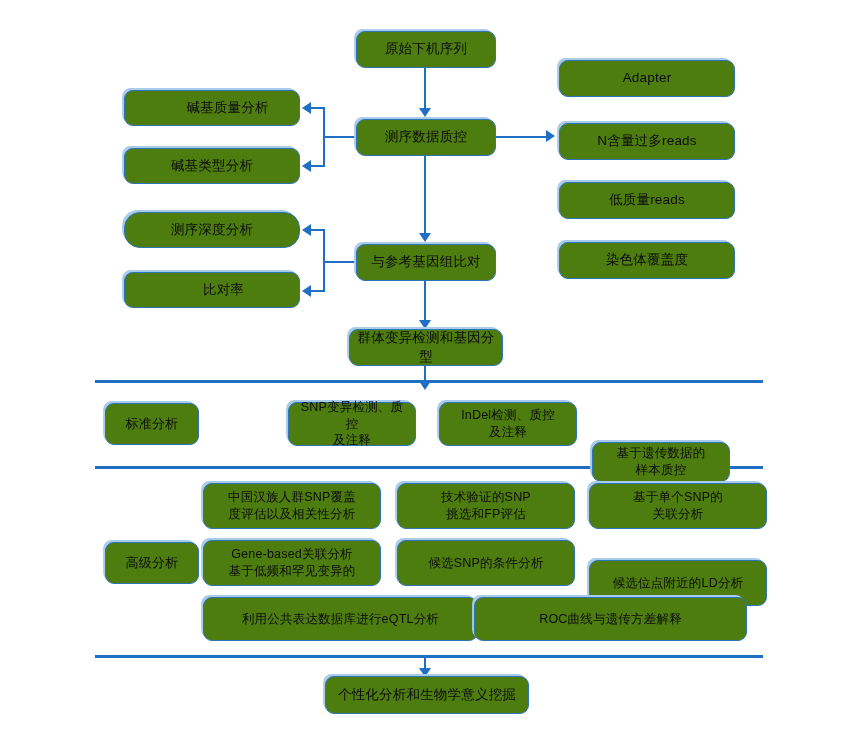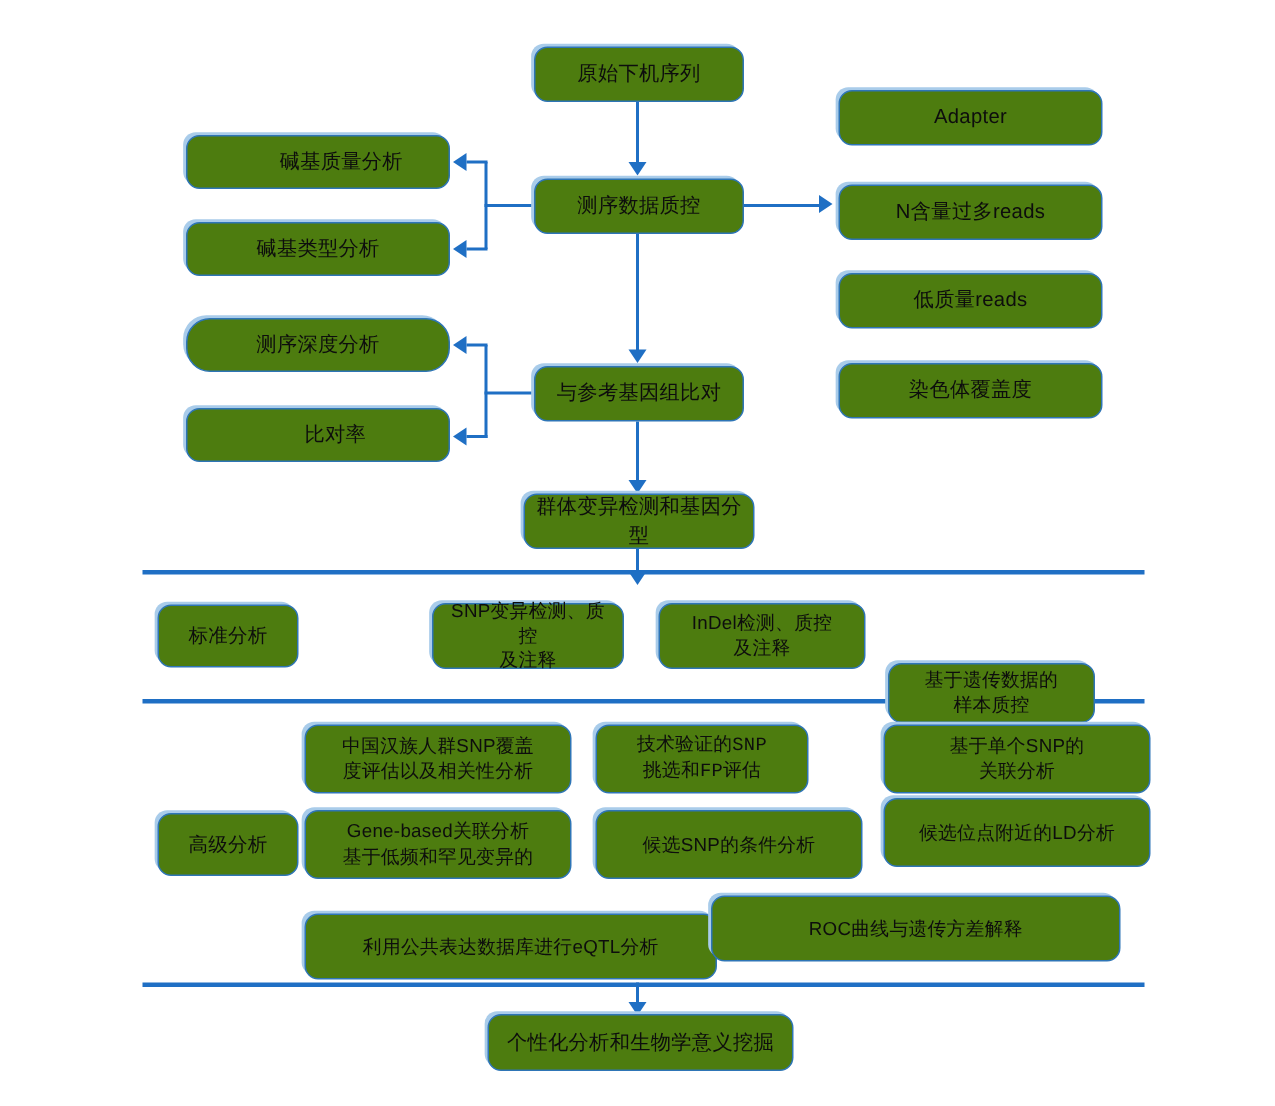--- a/index.html
+++ b/index.html
@@ -195,21 +195,21 @@
   <div class="node grouplabel" style="left:105px; top:542px; width:94px; height:42px;">
     <span class="txt">高级分析</span>
   </div>
 
   <div class="node small" style="left:203px; top:483px; width:178px; height:46px;">
     <span class="txt">
       <span class="line2">中国汉族人群SNP覆盖</span>
       <span class="line2">度评估以及相关性分析</span>
     </span>
   </div>
-  <div class="node small" style="left:397px; top:483px; width:142px; height:46px;font-family:Liberation Mono, monospace;">
+  <div class="node small" style="left:397px; top:483px; width:178px; height:46px;">
     <span class="txt">
       <span class="line2">技术验证的SNP</span>
       <span class="line2">挑选和FP评估</span>
     </span>
   </div>
   <div class="node small" style="left:589px; top:483px; width:178px; height:46px;">
     <span class="txt">
       <span class="line2">基于单个SNP的</span>
       <span class="line2">关联分析</span>
     </span>
@@ -217,25 +217,25 @@
 
   <div class="node small" style="left:203px; top:540px; width:178px; height:46px;">
     <span class="txt">
       <span class="line2">Gene-based关联分析</span>
       <span class="line2">基于低频和罕见变异的</span>
     </span>
   </div>
   <div class="node small" style="left:397px; top:540px; width:178px; height:46px;">
     <span class="txt">候选SNP的条件分析</span>
   </div>
-  <div class="node small" style="left:589px; top:532px; width:178px; height:46px;">
+  <div class="node small" style="left:589px; top:560px; width:178px; height:46px;">
     <span class="txt">候选位点附近的LD分析</span>
   </div>
 
-  <div class="node small" style="left:203px; top:597px; width:275px; height:44px;margin-top:12px;">
+  <div class="node small" style="left:203px; top:597px; width:275px; height:44px;">
     <span class="txt">利用公共表达数据库进行eQTL分析</span>
   </div>
   <div class="node small" style="left:474px; top:597px; width:273px; height:44px;">
     <span class="txt">ROC曲线与遗传方差解释</span>
   </div>
 
   <div class="divider" style="left:95px; top:655px; width:668px;"></div>
 
   <div class="ln v" style="left:424px; top:655px; height:17px;"></div>
   <div class="arrow down" style="left:419px; top:668px;"></div>

